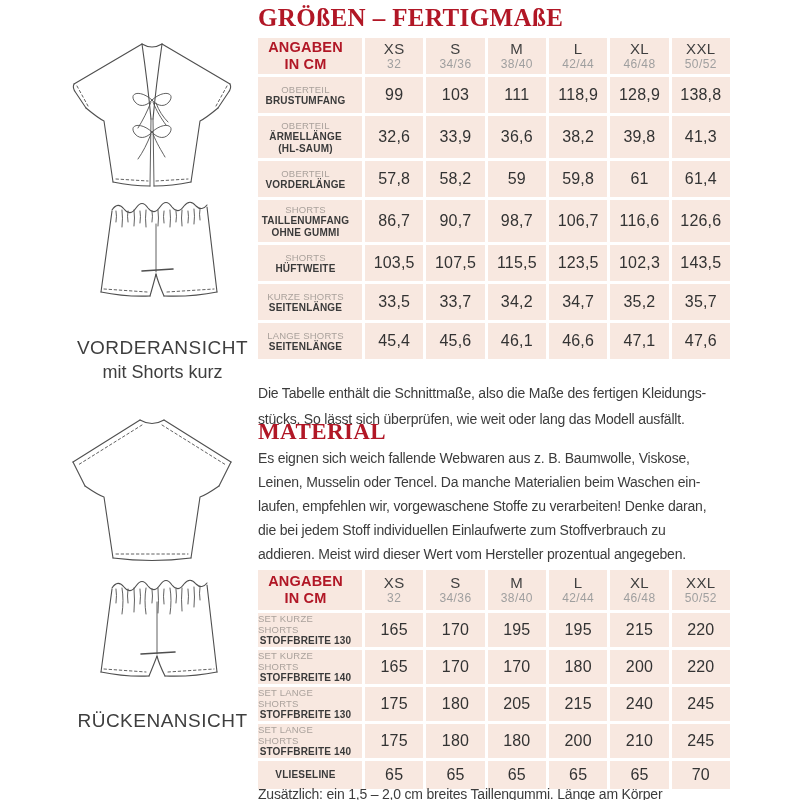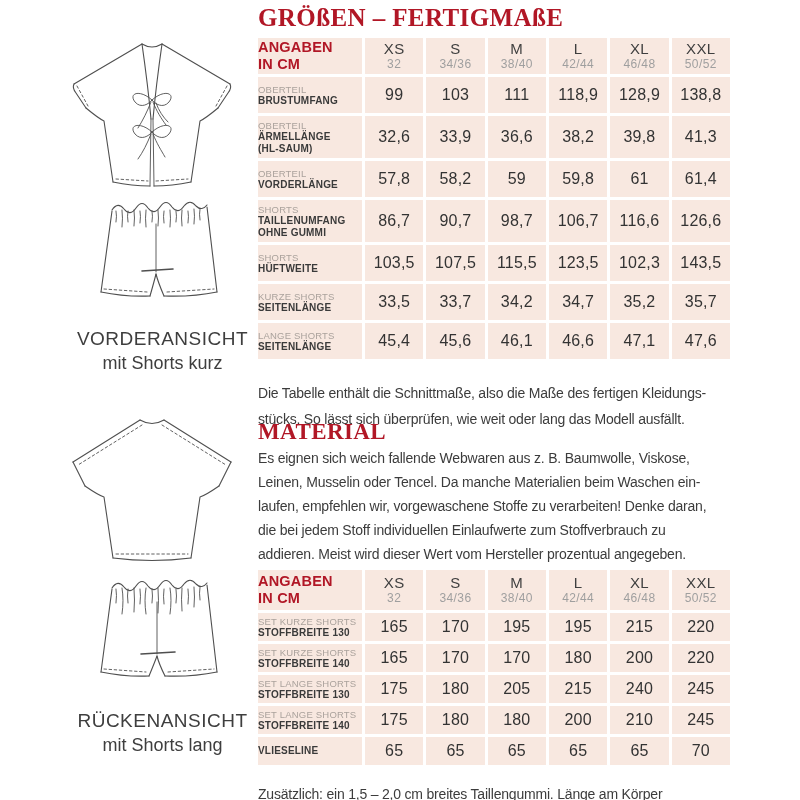--- a/index.html
+++ b/index.html
@@ -38,21 +38,21 @@
   .trow{display:grid;grid-template-columns:104px repeat(6,1fr);gap:3px;margin-bottom:3px;}
   .cell{
     background:var(--cellbg,#f8e8e0);
     display:flex;flex-direction:column;align-items:center;justify-content:center;
   }
   .thead .cell{min-height:40px;}
   .trow .cell{min-height:36px;}
   .trow.tall .cell{min-height:42px;}
   #material-table .trow .cell{min-height:28px;}
   #material-table .trow.thead .cell{min-height:40px;}
-  .labelcell{align-items:flex-start;padding-right:0;box-sizing:border-box;}
+  .labelcell{align-items:center;padding-right:9px;box-sizing:border-box;}
   .hl-line{
     color:var(--accent,#b11726);font-weight:700;font-size:14.5px;line-height:17px;letter-spacing:.2px;
   }
   .size-letter{font-size:15px;line-height:16px;color:#3f3f3f;letter-spacing:.4px;}
   .size-range{font-size:12px;line-height:14px;color:#9f9f9f;letter-spacing:.4px;}
   .lbl-gray{font-size:9.5px;line-height:11px;color:#aaa29c;letter-spacing:.2px;}
   .lbl-bold{font-size:10px;line-height:12px;color:#3a3a3a;font-weight:700;letter-spacing:.2px;}
   .valcell{font-size:16px;color:#333;letter-spacing:.2px;}
 
   
@@ -61,21 +61,21 @@
     fill:none;stroke:#4f4f4f;stroke-width:1.1;stroke-linecap:round;stroke-linejoin:round;
   }
   .sketch .dash{stroke-dasharray:2.5 2.6;stroke-width:.9;}
   .sketch .thin{stroke-width:.9;}
   .sketch .bold{stroke-width:1.6;}
   .caption{
     position:absolute;left:25px;width:275px;text-align:center;color:#3e3e3e;
   }
   .caption .cap1{font-size:19px;line-height:25px;letter-spacing:.5px;}
   .caption .cap2{font-size:18px;line-height:24px;}
-  #front-caption{top:326px;}
+  #front-caption{top:335px;}
   #back-caption{top:708px;}
 </style>
 </head>
 <body style="--accent: #b11726; --cellbg: #f8e8e0; --dark: #3b3b3b;">
 
 <svg class="sketch" style="left:60px;top:40px;" width="184" height="152" viewBox="0 0 184 152" aria-hidden="true">
   <path d="M82,4 Q92,10 102,4"></path>
   <path d="M82,4 L14,44"></path>
   <path d="M102,4 L170,44"></path>
   <path d="M14,44 Q12,48 16,53 L26,68"></path>
@@ -175,21 +175,20 @@
   <path d="M52,100 Q57,88 60,80"></path>
   <path d="M68,100 Q62,88 60,80"></path>
   <path class="thin" d="M60,26 L60,78"></path>
   <path class="bold" d="M44,78 L78,76"></path>
   <path class="dash" d="M7,93 L49,96"></path>
   <path class="dash" d="M71,96 L117,93"></path>
 </svg>
 
 <div class="caption" id="back-caption">
   <div class="cap1">RÜCKENANSICHT</div>
-  <div class="cap2">mit Shorts lang</div>
 </div>
 
 <div id="content">
   <h1 class="sec-title" id="sizes-title">GRÖßEN – FERTIGMAßE</h1>
 
   <div class="ptable" id="measure-table">
       <div class="trow thead">
         <div class="cell labelcell">
           <div class="hl-line">ANGABEN</div>
           <div class="hl-line">IN CM</div>

